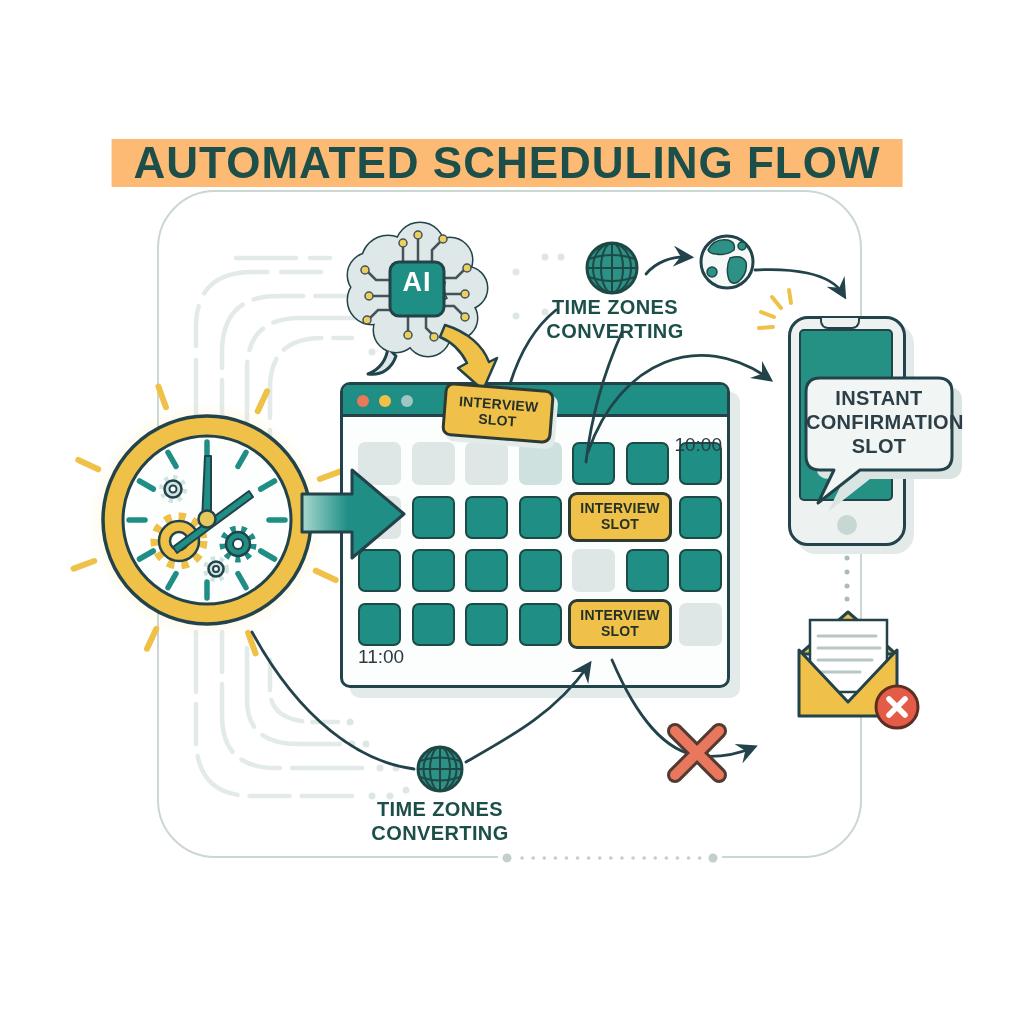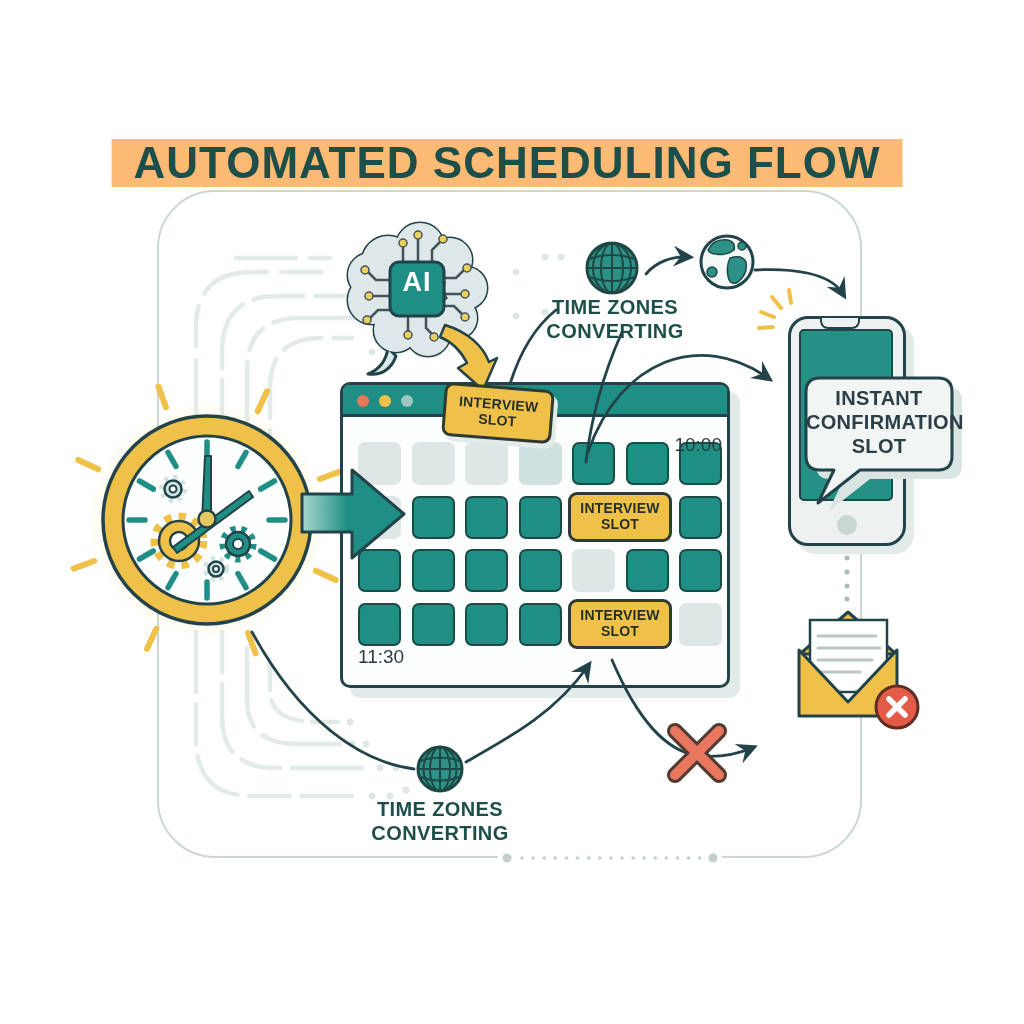--- a/index.html
+++ b/index.html
@@ -323,21 +323,21 @@
         <div class="cell busy" style="left: 122px; top: 217.5px;"></div>
         <div class="cell busy" style="left: 175.5px; top: 217.5px;"></div>
         <div class="slot-badge" style="left: 225px; top: 213.5px;">
           <span>INTERVIEW</span>
           <span>SLOT</span>
         </div>
         <div class="cell empty" style="left: 336px; top: 217.5px;"></div>
       </div>
   </div>
   <div class="time-lbl" style="left:660px;top:434px;width:62px;text-align:right;">10:00</div>
-  <div class="time-lbl" style="left:358px;top:646px;">11:30</div>
+  <div class="time-lbl" style="left:358px;top:646px;">11:00</div>
 
   <svg id="overlay" width="1024" height="1024" viewBox="0 0 1024 1024">
     <defs>
       <marker id="ah" viewBox="0 0 10 10" refX="7" refY="5" markerWidth="7.5" markerHeight="7.5" orient="auto">
         <path d="M0,0 L10,5 L0,10 L3.5,5 Z" style="fill:var(--ink)"></path>
       </marker>
     </defs>
 
     <polygon points="302,494 352,494 352,470 404,514 352,558 352,532 302,532" fill="url(#arrowG)" style="stroke:var(--ink)" stroke-width="3" stroke-linejoin="round"></polygon>
 

